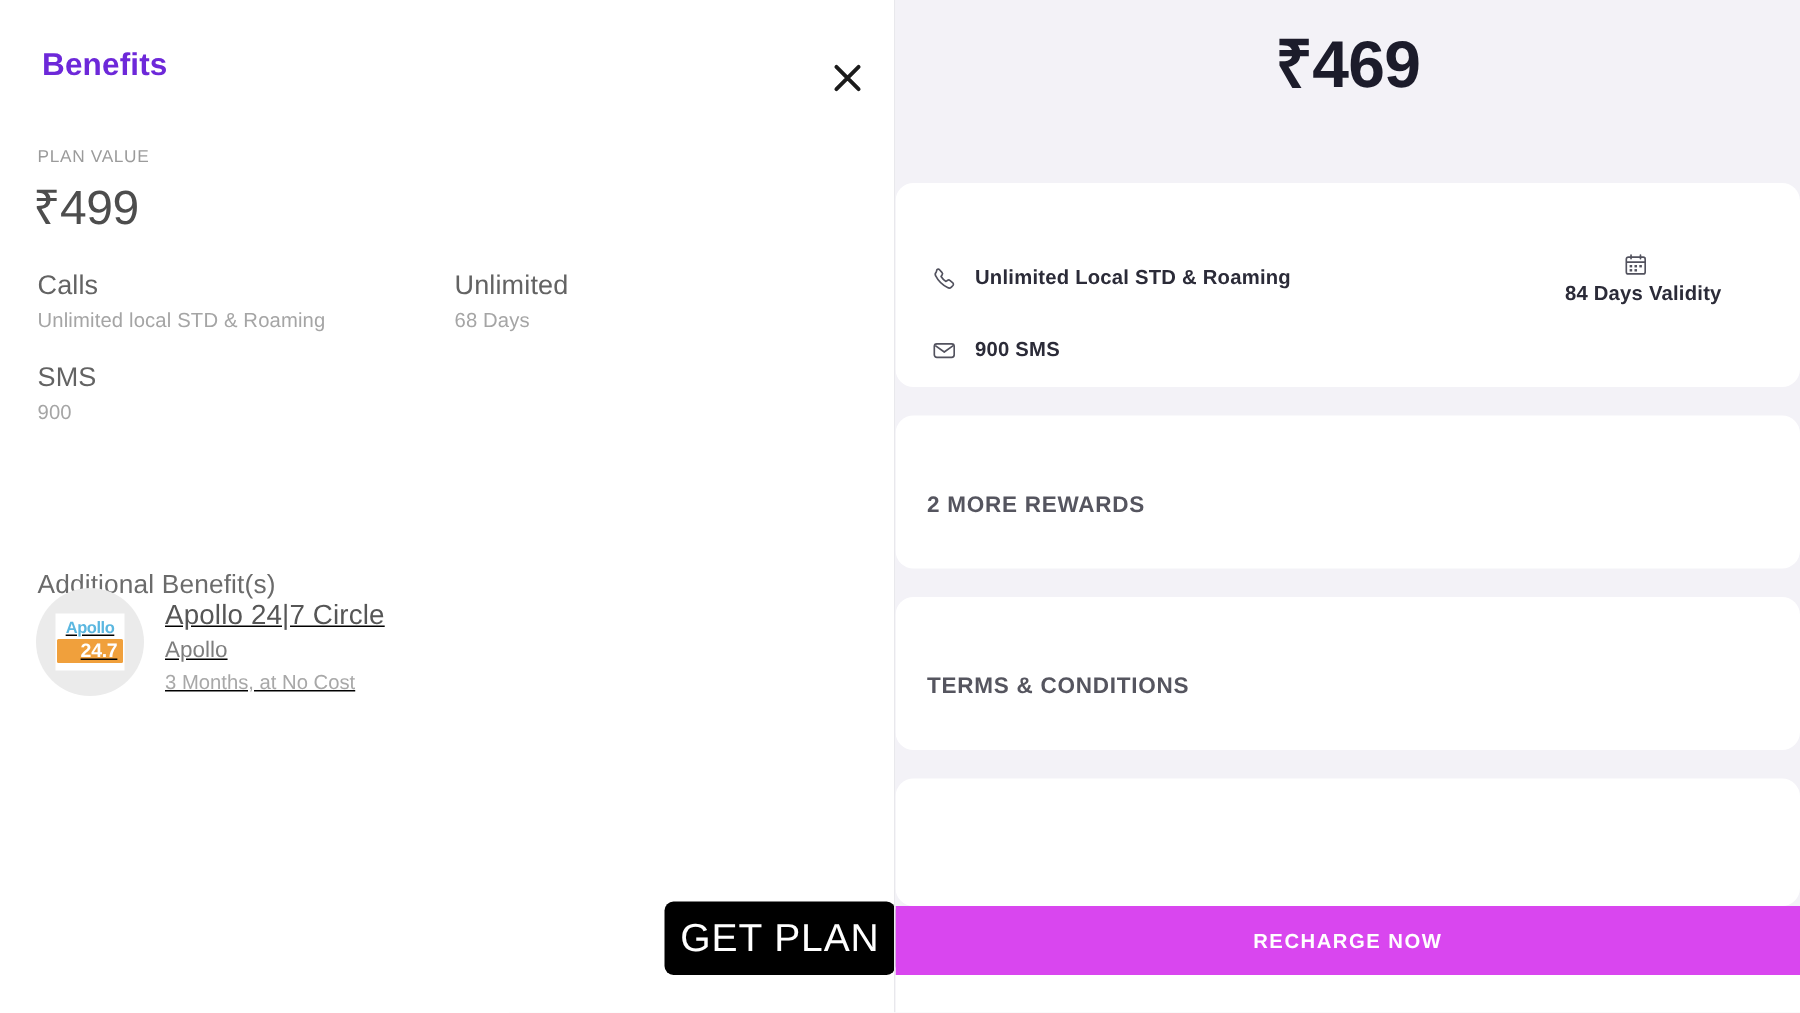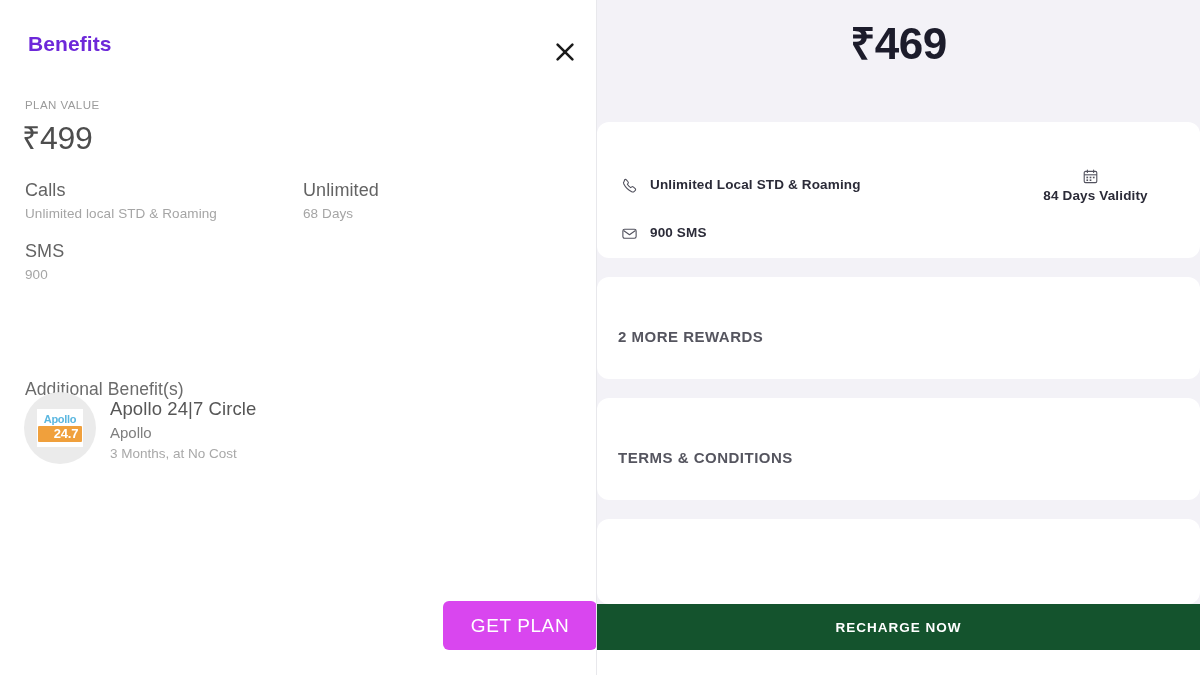--- a/index.html
+++ b/index.html
@@ -133,22 +133,23 @@
 
   .benefit-list {
     position: absolute;
     top: 392px;
     left: 24px;
     width: 540px;
   }
 
   .benefit-item {
     display: flex;
-    align-items: center;
+    align-items: flex-end;
     margin-bottom: 22px;
+    text-decoration: underline;
   }
 
   .benefit-icon-wrap {
     flex: 0 0 72px;
     width: 72px;
     height: 72px;
     border-radius: 50%;
     background: #ebebeb;
     display: flex;
     align-items: center;
@@ -205,25 +206,25 @@
     line-height: 19px;
     margin-top: 1px;
   }
 
   .get-plan-btn {
     position: absolute;
     left: 443px;
     top: 601px;
     width: 154px;
     height: 49px;
-    background: #d946ef;
+    background: #000000;
     color: #ffffff;
     border: none;
     border-radius: 6px;
-    font-size: 19px;
+    font-size: 26px;
     font-family: "Liberation Sans", sans-serif;
     letter-spacing: .6px;
     cursor: pointer;
     display: flex;
     align-items: center;
     justify-content: center;
   }
 
   
   #right-panel {
@@ -314,21 +315,21 @@
     text-transform: uppercase;
     cursor: pointer;
   }
 
   .recharge-bar {
     position: absolute;
     left: 0;
     top: 604px;
     width: 603px;
     height: 46px;
-    background: #14532d;
+    background: #d946ef;
     border: none;
     color: #ffffff;
     font-size: 13.5px;
     font-weight: 700;
     letter-spacing: 1px;
     font-family: "Liberation Sans", sans-serif;
     display: flex;
     align-items: center;
     justify-content: center;
     cursor: pointer;

